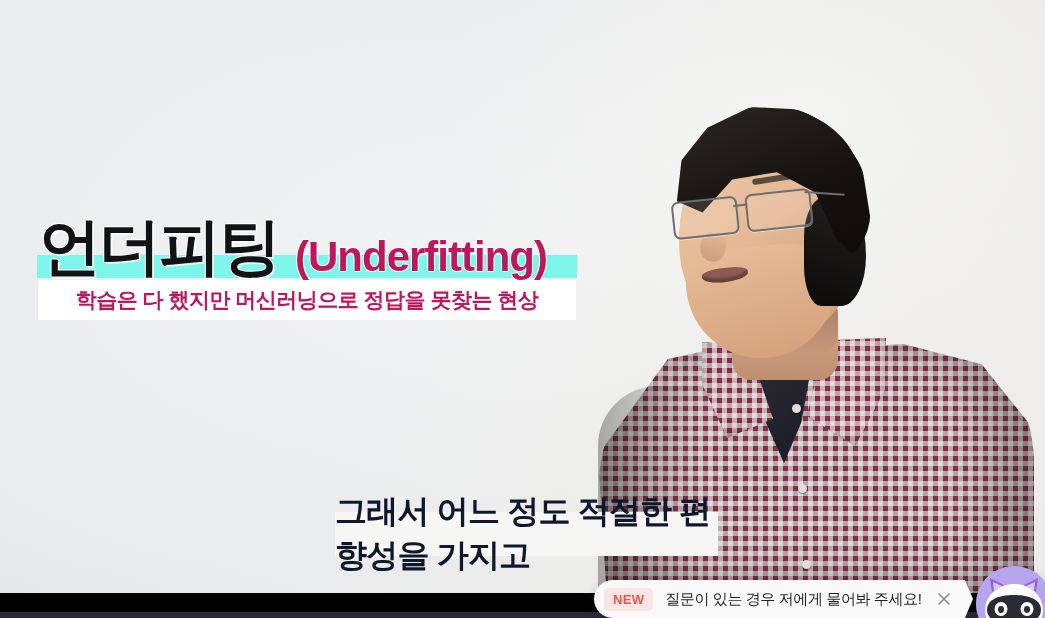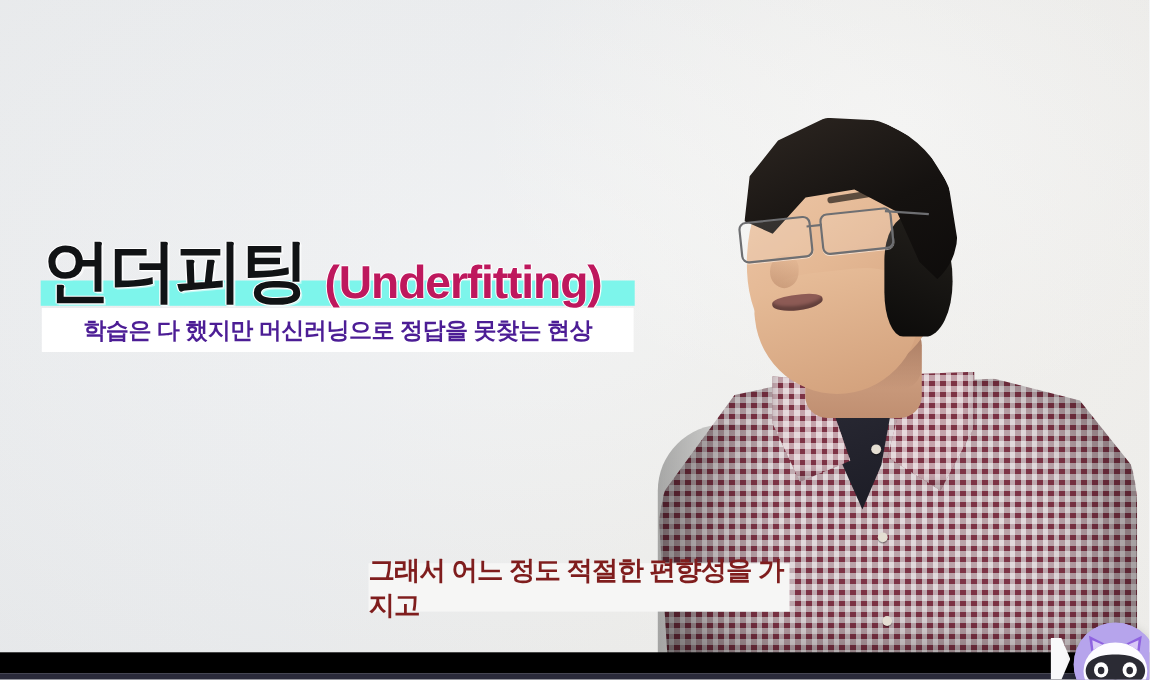--- a/index.html
+++ b/index.html
@@ -284,40 +284,40 @@
     width: 538px;
     height: 40px;
     background: #ffffff;
     display: flex;
     align-items: center;
     justify-content: center;
   }
   .subtitle-text {
     font-size: 21px;
     font-weight: 700;
-    color: #4c1d95;
+    color: #be185d;
     letter-spacing: -0.5px;
   }
 
   
   .caption-box {
     position: absolute;
     left: 335px;
     top: 512px;
     width: 383px;
     height: 44px;
     background: #f6f6f5;
     display: flex;
     align-items: center;
     justify-content: center;
   }
   .caption-text {
-    font-size: 24px;
+    font-size: 32px;
     font-weight: 700;
-    color: #7f1d1d;
+    color: #0f172a;
     letter-spacing: -0.8px;
   }
 
   
   .player-bar {
     position: absolute;
     left: 0;
     top: 593px;
     width: 1045px;
     height: 19px;
@@ -450,20 +450,29 @@
     </div>
   </div>
 
   <div class="caption-box">
     <span class="caption-text">그래서 어느 정도 적절한 편향성을 가지고</span>
   </div>
 
   <div class="player-bar"></div>
   <div class="page-footer"></div>
 
+  <div class="chat-toast">
+    <span class="new-badge">NEW</span>
+    <span class="toast-text">질문이 있는 경우 저에게 물어봐 주세요!</span>
+    <span class="toast-close">
+      <svg width="16" height="16" viewBox="0 0 16 16" aria-hidden="true">
+        <path d="M3 3 L13 13 M13 3 L3 13" stroke="#8a8d91" stroke-width="1.7" stroke-linecap="round" fill="none"></path>
+      </svg>
+    </span>
+  </div>
   <div class="toast-arrow"></div>
 
   <div class="chat-launcher">
     <svg width="76" height="76" viewBox="0 0 76 76" aria-hidden="true">
       <circle cx="38" cy="38" r="38" fill="#b6a4ec"></circle>
       <path d="M16 26 L14 12 L28 19 Z" fill="#8f63e0"></path>
       <path d="M60 26 L62 12 L48 19 Z" fill="#8f63e0"></path>
       <path d="M18 25 L17 16 L26 20 Z" fill="#d9c9f6"></path>
       <path d="M58 25 L59 16 L50 20 Z" fill="#d9c9f6"></path>
       <ellipse cx="38" cy="44" rx="29" ry="26" fill="#fdfcff"></ellipse>

